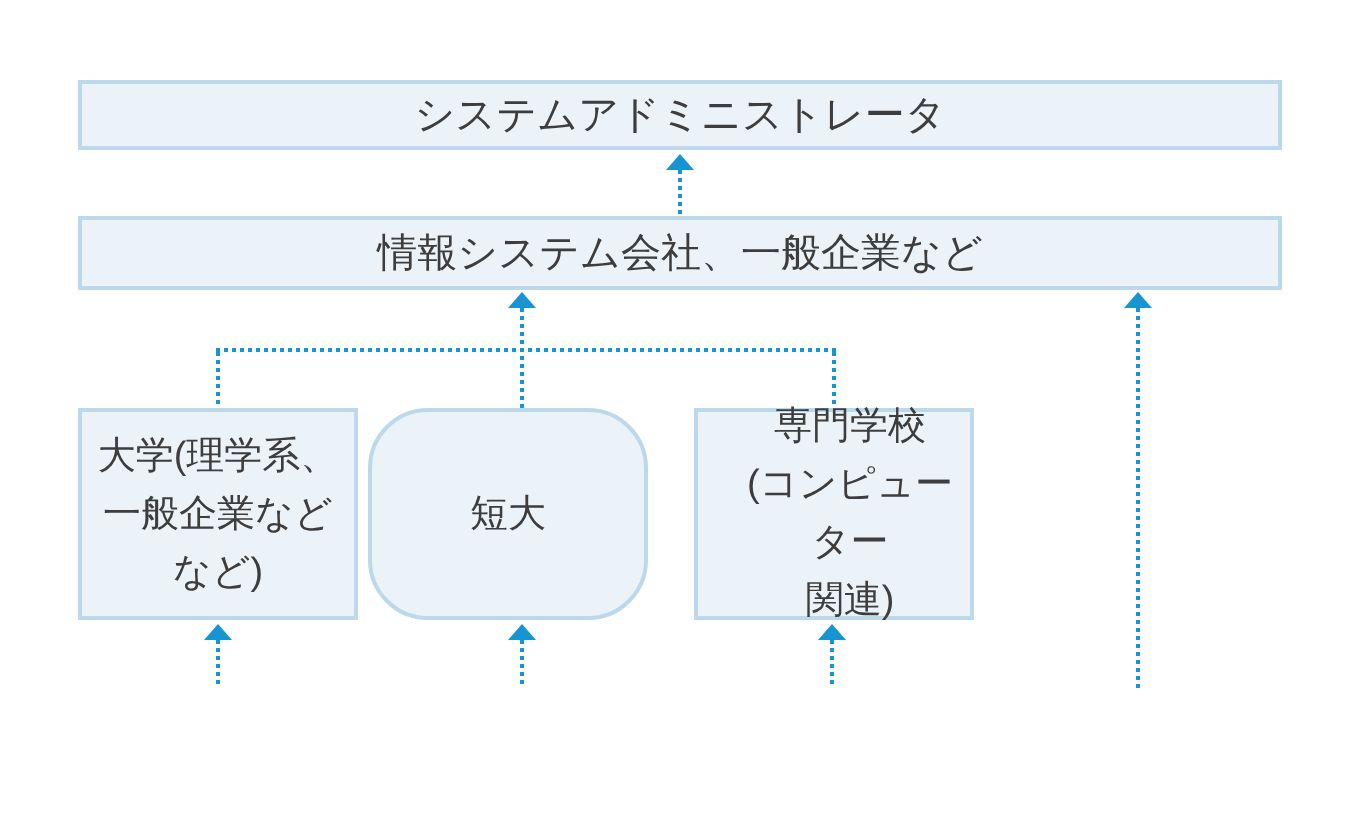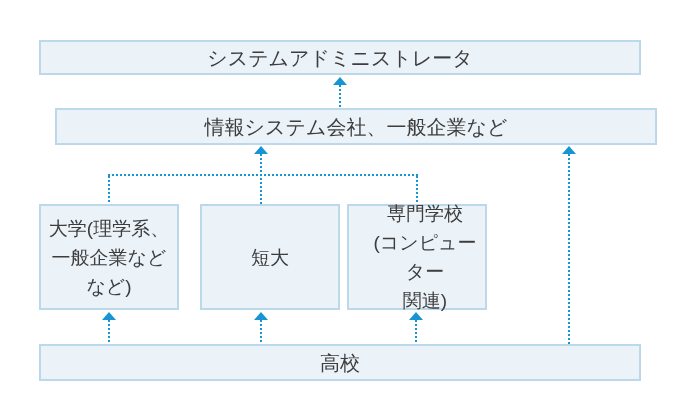--- a/index.html
+++ b/index.html
@@ -29,23 +29,23 @@
     display: flex;
     align-items: center;
     justify-content: center;
     text-align: center;
     white-space: pre-line;
     line-height: 1.5;
   }
   .node.wide { left: 39px; width: 602px; font-size: 20px; }
   .node.school { top: 204px; width: 140px; height: 106px; font-size: 19px; line-height: 29px; }
   .node-admin { top: 40px; height: 35px; }
-  .node-companies { top: 108px; height: 37px; margin-left: 16px; }
+  .node-companies { top: 108px; height: 37px; }
   .node-univ { left: 39px; }
-  .node-tandai { left: 200px; }
+  .node-tandai { left: 184px; border-radius: 30px; }
   .node-senmon { left: 347px; padding-left: 16px; }
   .node-highschool { top: 344px; height: 37px; }
 
   .vline {
     position: absolute;
     width: 2px;
     background-image: repeating-linear-gradient(
       to bottom,
       var(--arrow-color) 0, var(--arrow-color) 2px,
       transparent 2px, transparent 4px);
@@ -79,21 +79,20 @@
   <div class="node school node-univ">大学(理学系、
 一般企業など
 など)</div>
 
   <div class="node school node-tandai">短大</div>
 
   <div class="node school node-senmon">専門学校
 (コンピューター
 関連)</div>
 
-  <div class="node wide node-highschool">高校</div>
 
   <div class="head-up" style="left:333px; top:77px;"></div>
   <div class="vline" style="left:339px; top:85px; height:22px;"></div>
 
   <div class="head-up" style="left:254px; top:146px;"></div>
   <div class="vline" style="left:260px; top:154px; height:50px;"></div>
   <div class="hline" style="left:108px; top:174px; width:310px;"></div>
   <div class="vline" style="left:108px; top:176px; height:28px;"></div>
   <div class="vline" style="left:416px; top:176px; height:28px;"></div>
 

